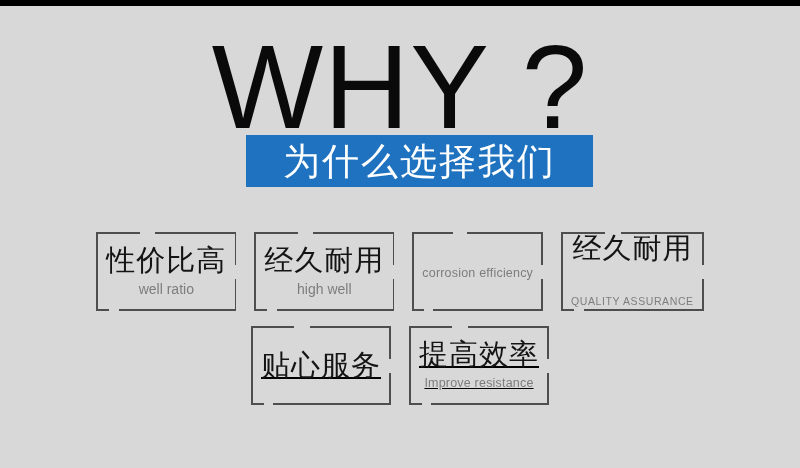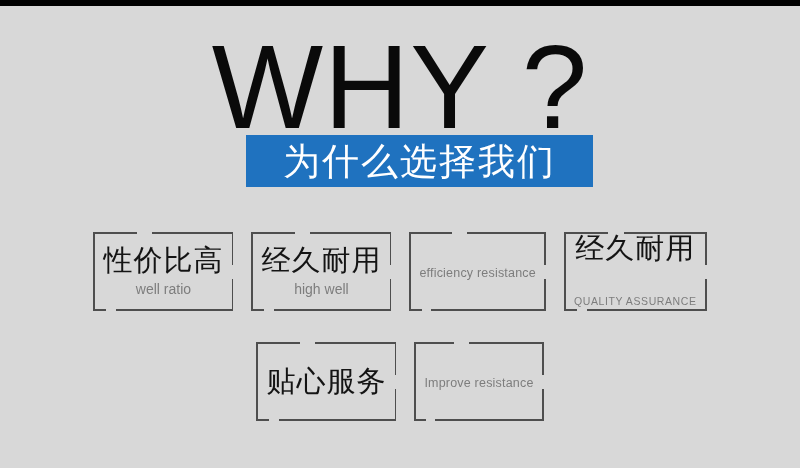--- a/index.html
+++ b/index.html
@@ -71,21 +71,21 @@
 
   
   .row {
     position: absolute;
     left: 0;
     width: 800px;
     display: flex;
     justify-content: center;
   }
   .row-1 { top: 226px; }
-  .row-2 { top: 336px; }
+  .row-2 { top: 320px; text-decoration: underline; }
 
   .feature {
     position: relative;
     height: 79px;
     box-sizing: border-box;
     display: flex;
     flex-direction: column;
     align-items: center;
     justify-content: center;
     margin: 0 9px;
@@ -175,21 +175,21 @@
     </div>
 
     <div class="feature">
       <span class="frame-left"></span>
       <span class="frame-top-a"></span>
       <span class="frame-top-b"></span>
       <span class="frame-right-a"></span>
       <span class="frame-right-b"></span>
       <span class="frame-bottom-a"></span>
       <span class="frame-bottom-b"></span>
-      <span class="en small">efficiency resistance</span>
+      <span class="en small">corrosion efficiency</span>
     </div>
 
     <div class="feature">
       <span class="frame-left"></span>
       <span class="frame-top-a"></span>
       <span class="frame-top-b"></span>
       <span class="frame-right-a"></span>
       <span class="frame-right-b"></span>
       <span class="frame-bottom-a"></span>
       <span class="frame-bottom-b"></span>
@@ -214,18 +214,19 @@
 
 
     <div class="feature">
       <span class="frame-left"></span>
       <span class="frame-top-a"></span>
       <span class="frame-top-b"></span>
       <span class="frame-right-a"></span>
       <span class="frame-right-b"></span>
       <span class="frame-bottom-a"></span>
       <span class="frame-bottom-b"></span>
+      <span class="cn">提高效率</span>
       <span class="en small">Improve resistance</span>
     </div>
 
   </div>
 
 </div>
 
 </body></html>

